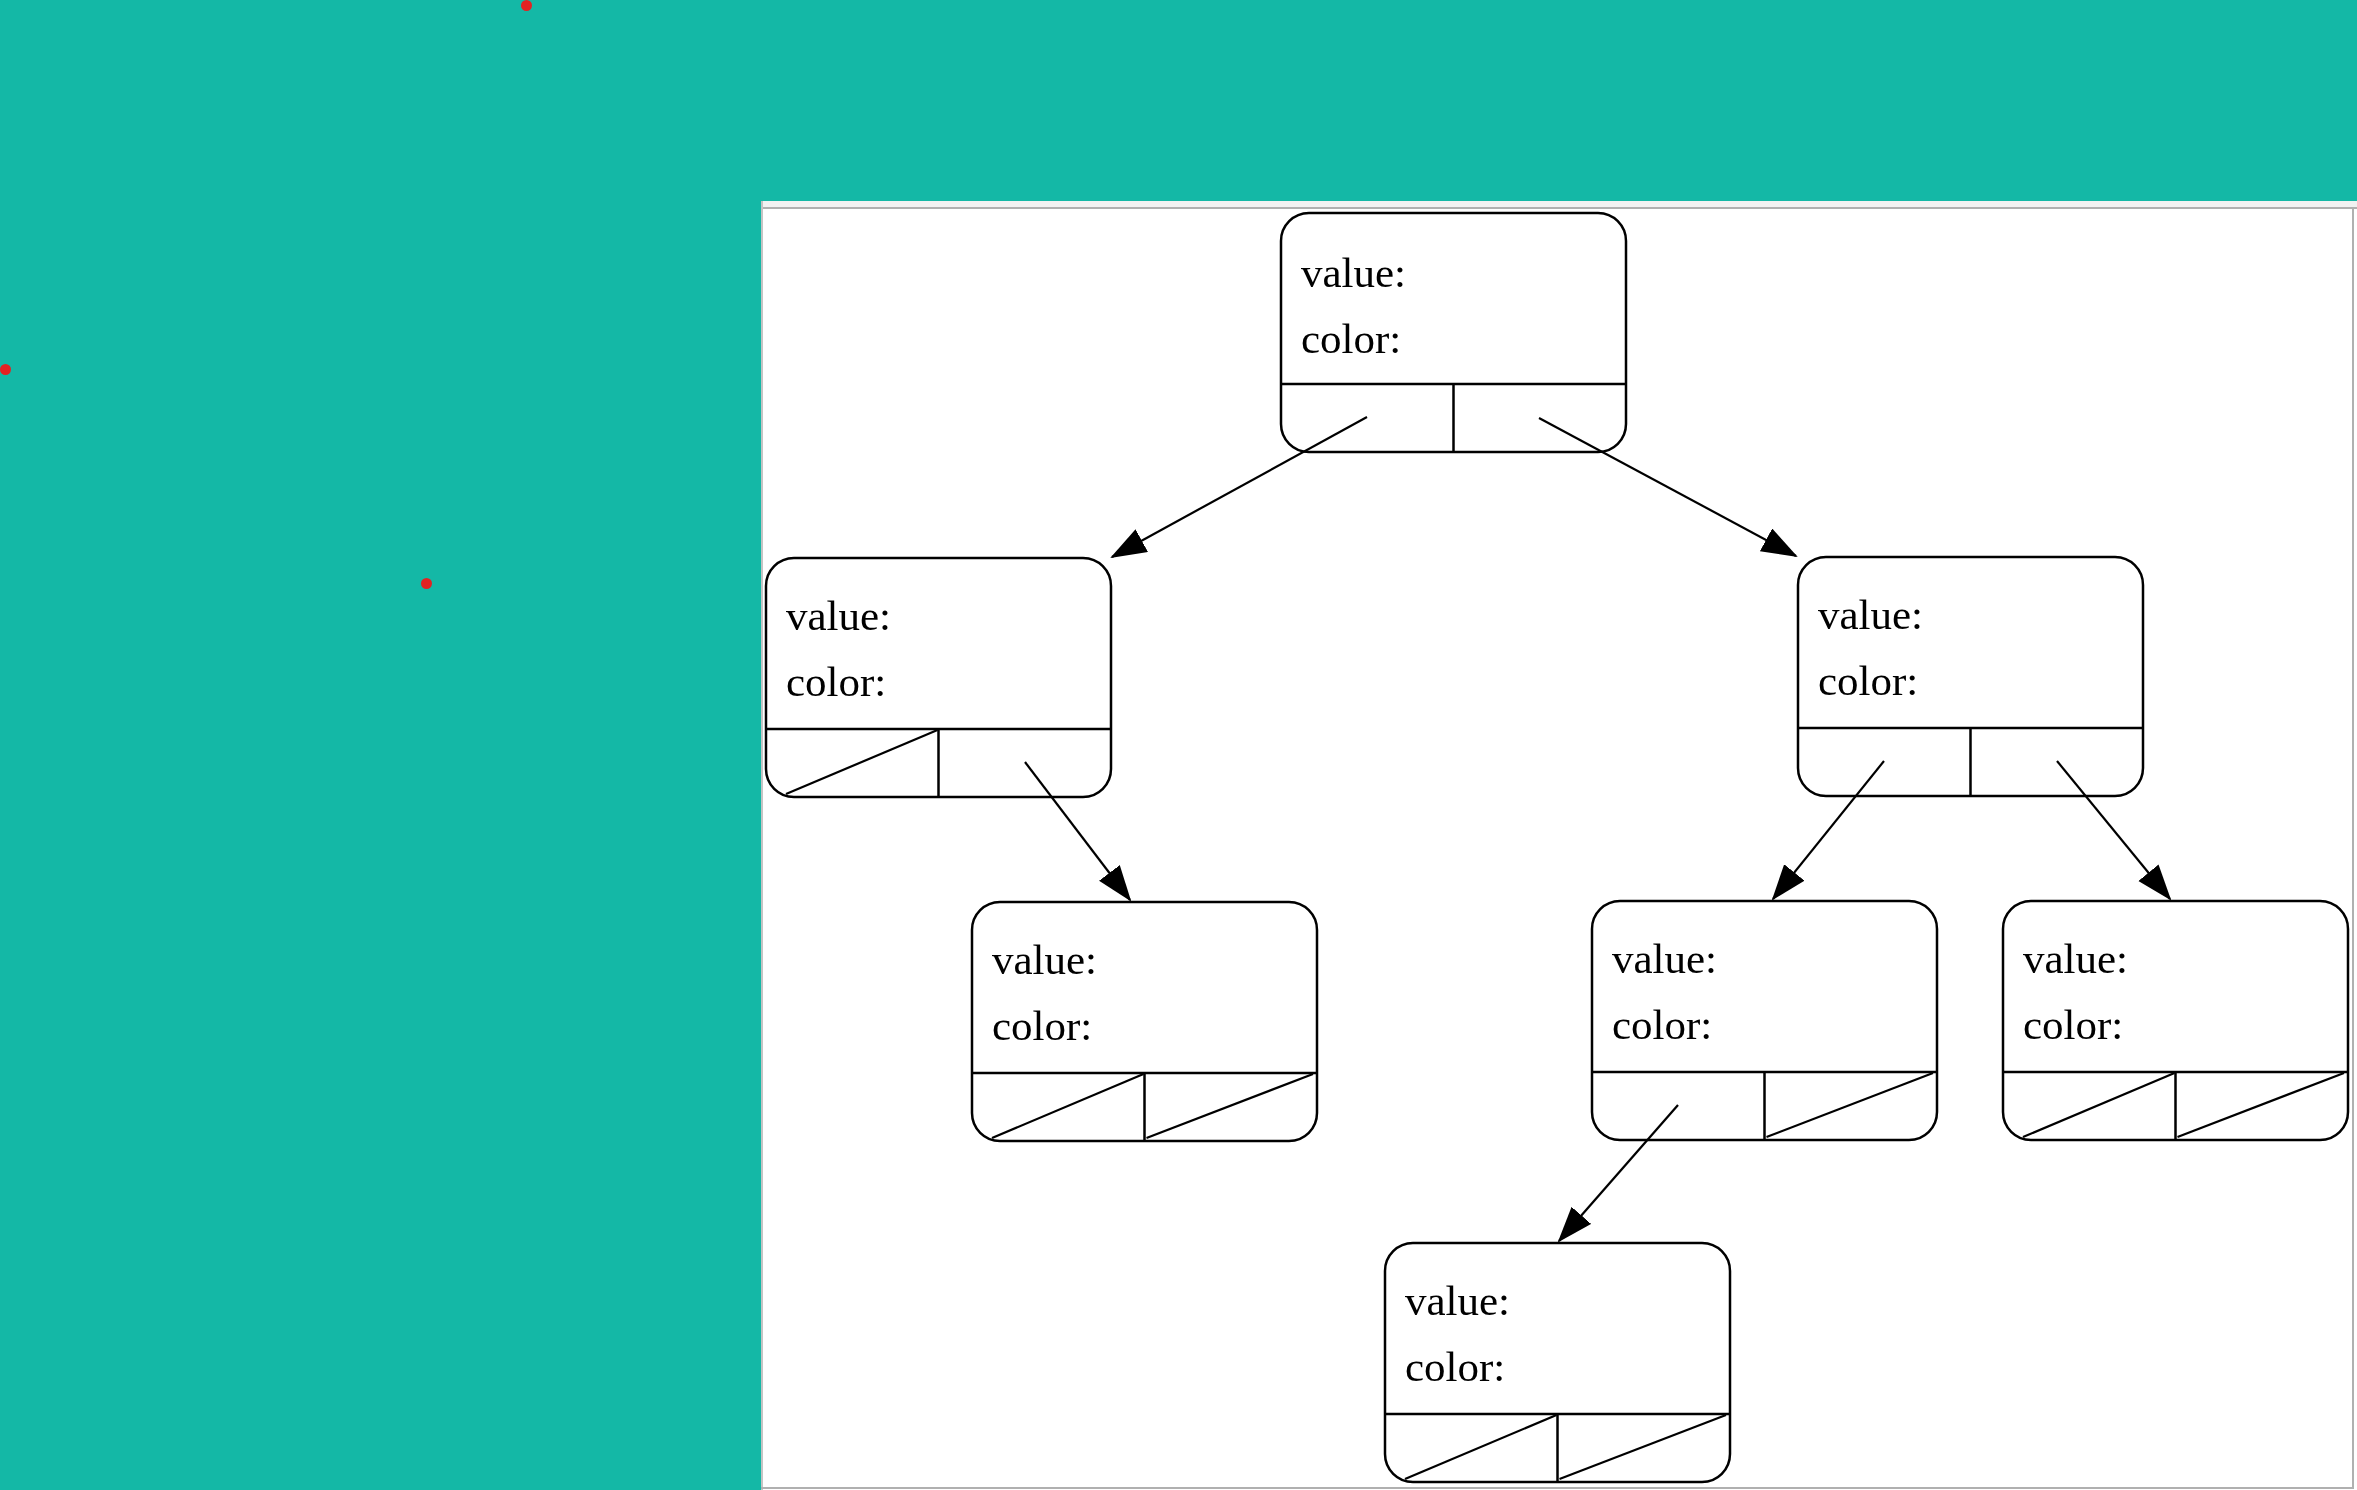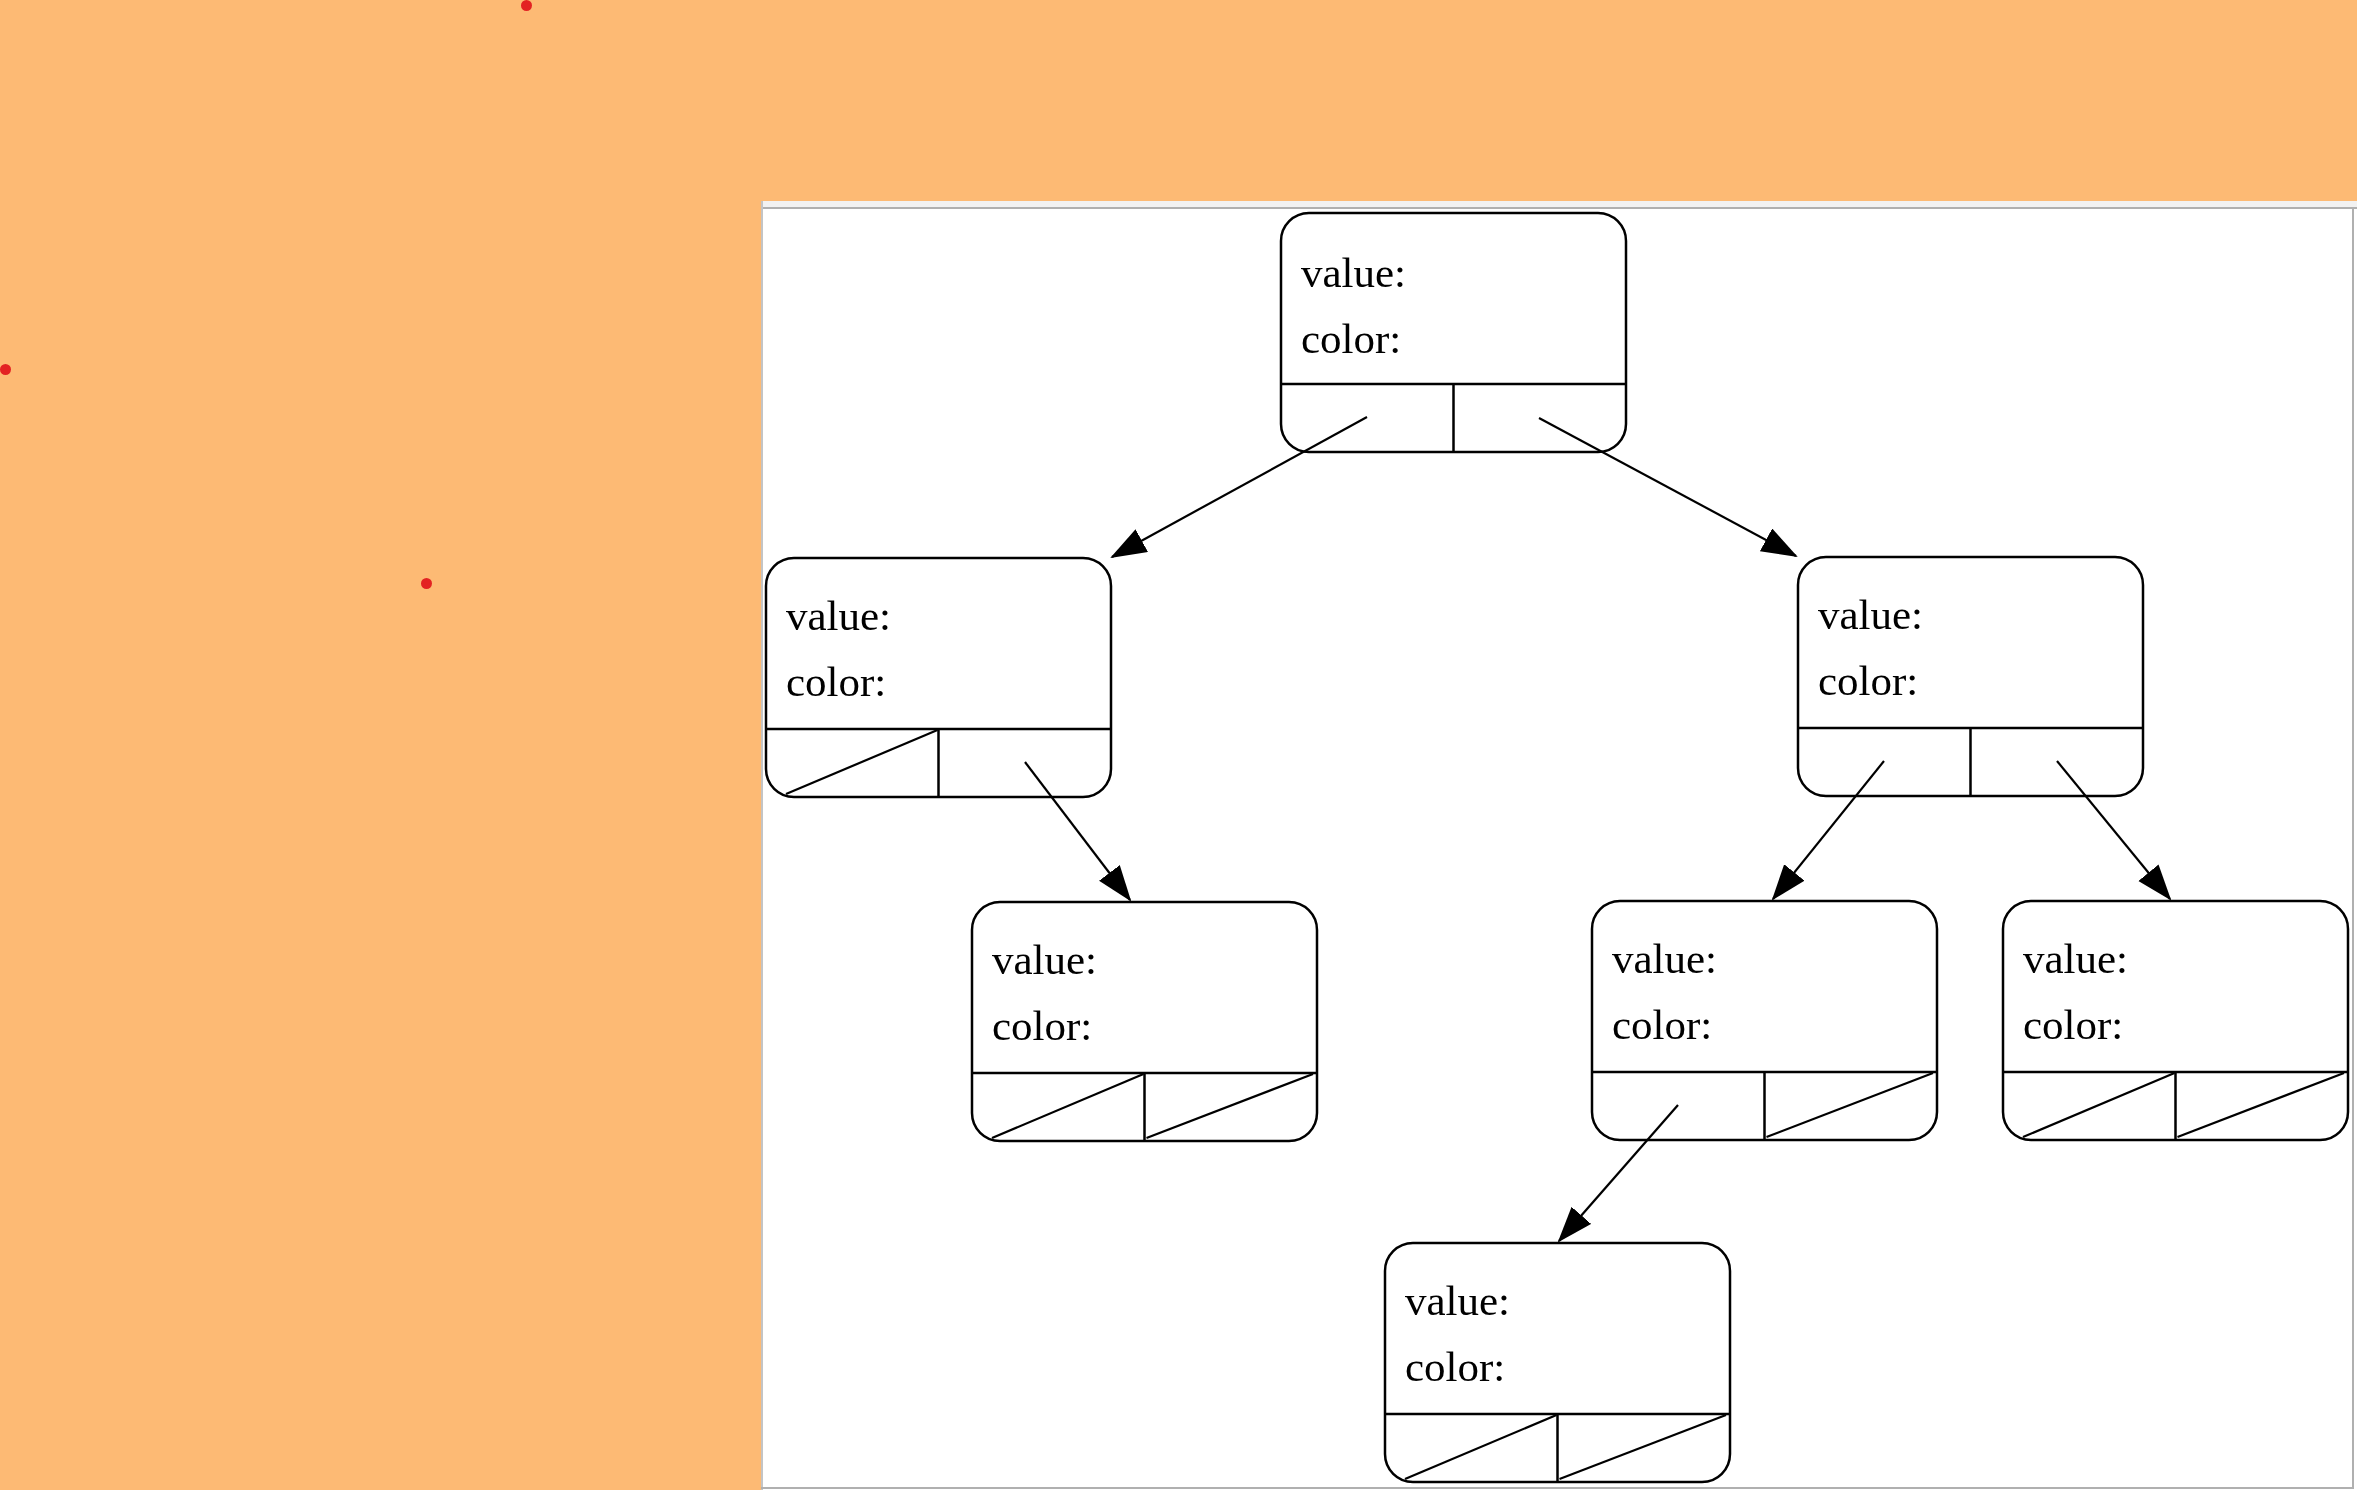--- a/index.html
+++ b/index.html
@@ -4,21 +4,21 @@
 <style>
   html, body {
     margin: 0;
     padding: 0;
     background: #000;
   }
   .stage {
     position: relative;
     width: 2357px;
     height: 1490px;
-    background: #fdba74;
+    background: #14b8a6;
     overflow: hidden;
     font-family: "Liberation Serif", "DejaVu Serif", serif;
   }
   
   .page {
     position: absolute;
     left: 761px;
     top: 201px;
     width: 1596px;
     height: 1289px;

